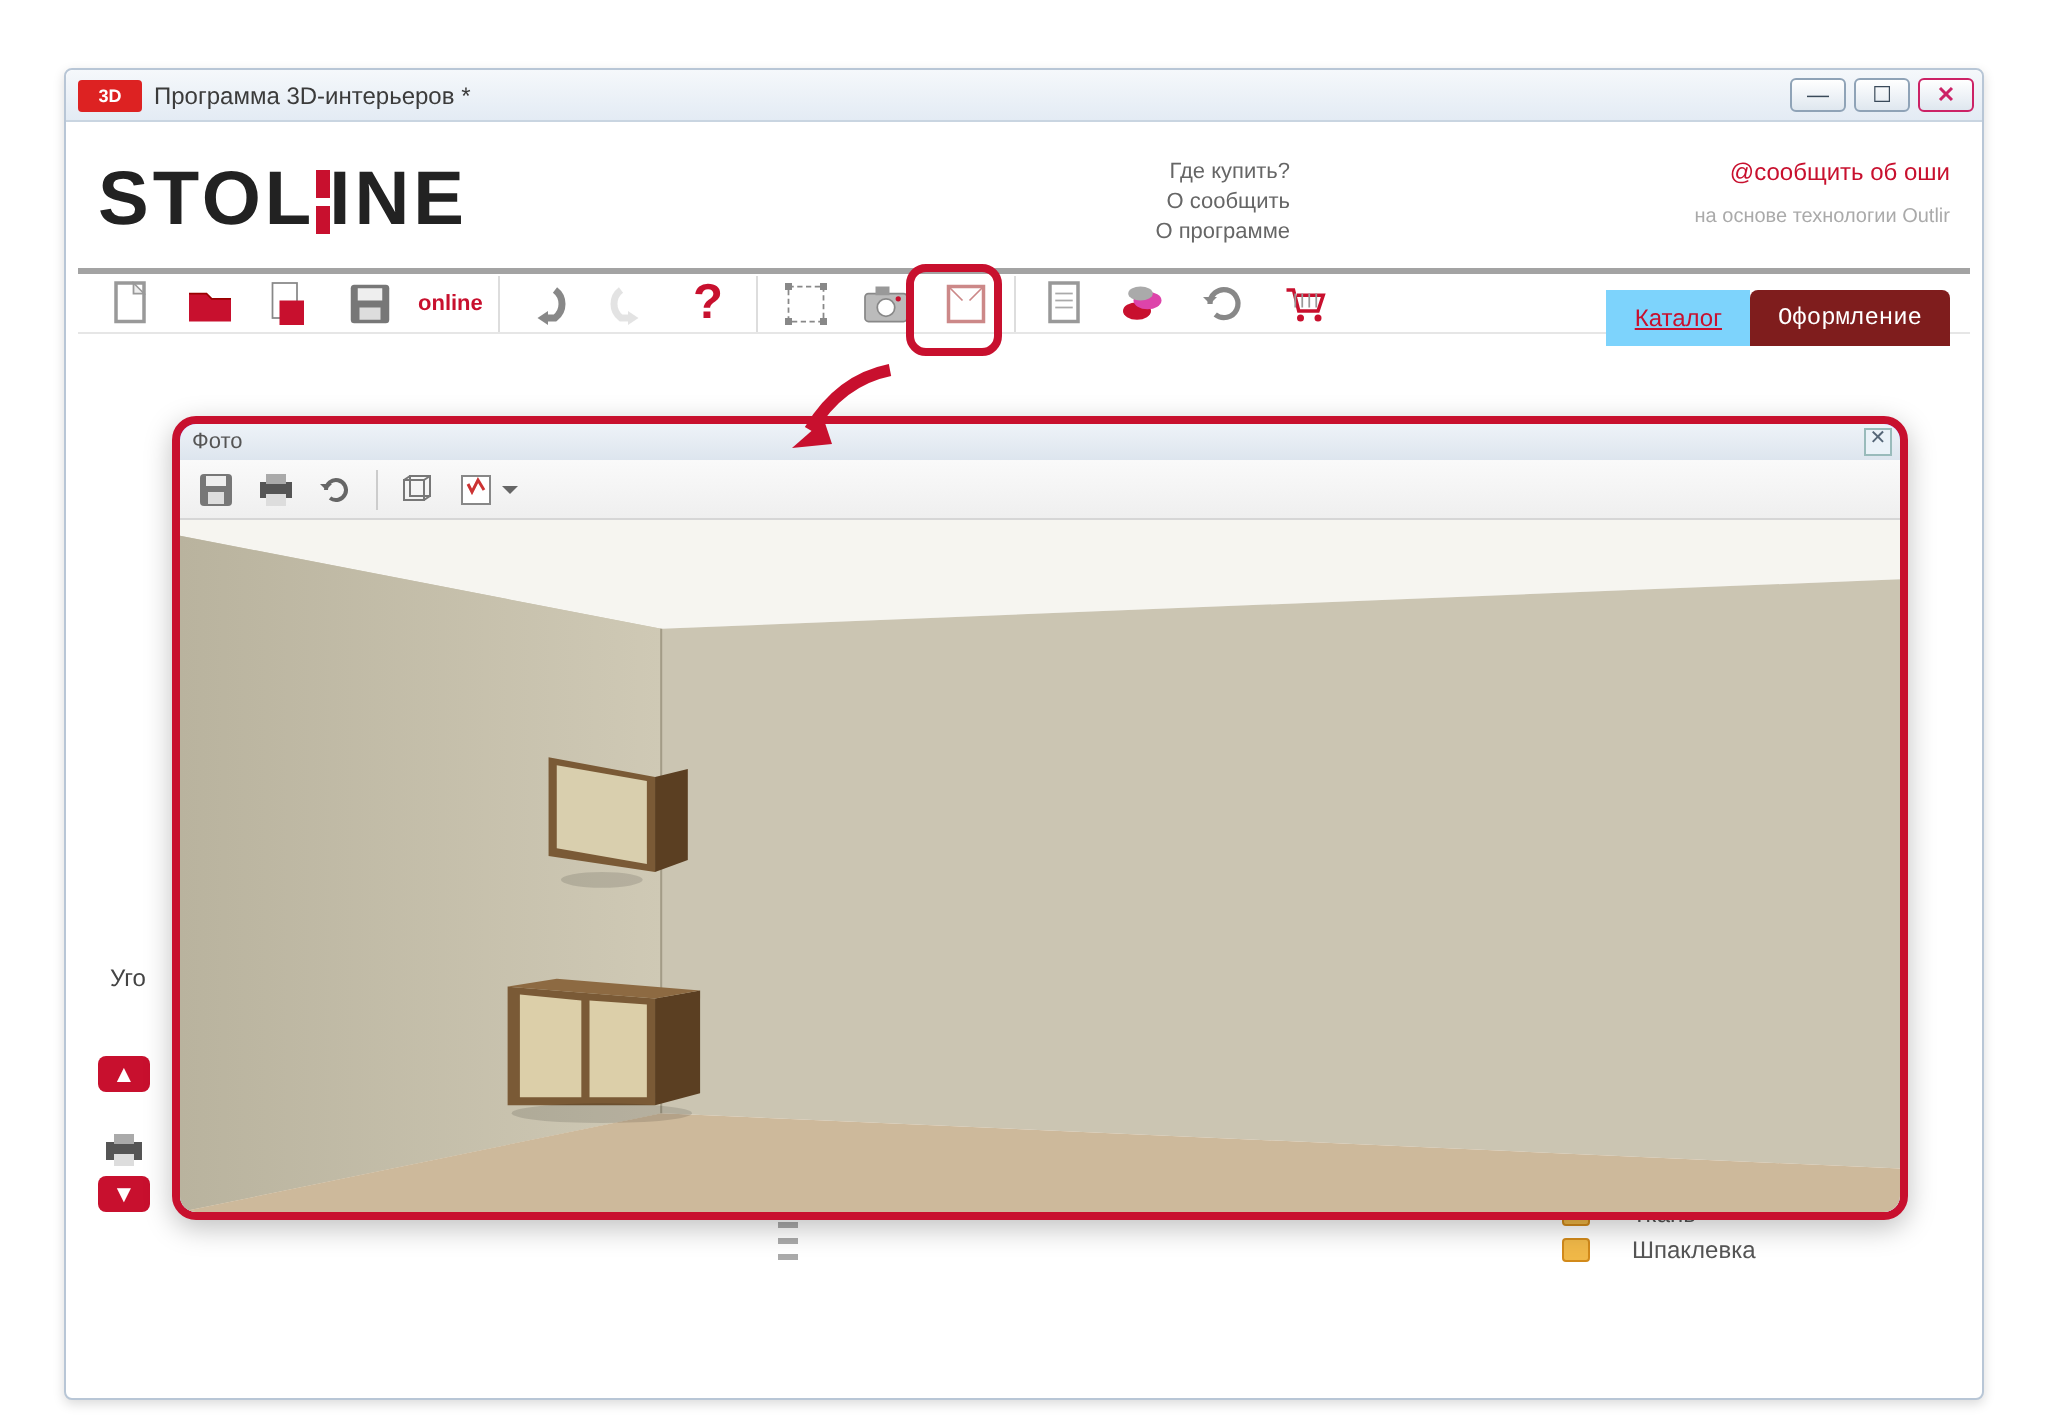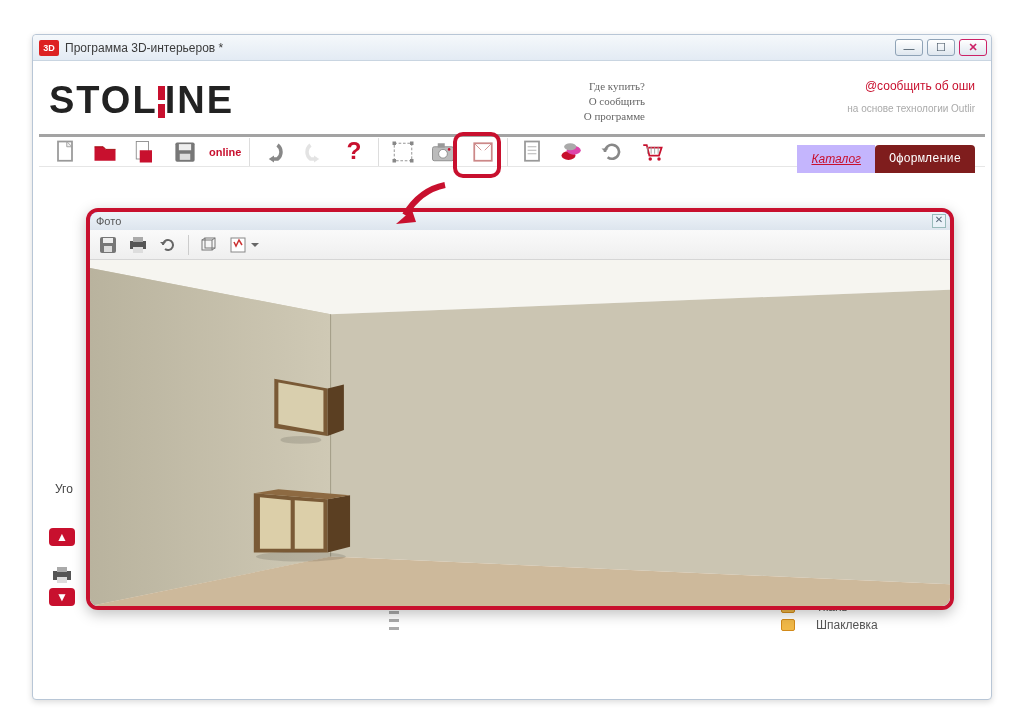--- a/index.html
+++ b/index.html
@@ -1,21 +1,21 @@
 <!DOCTYPE html>
 <html><head>
 <meta charset="utf-8">
 <style>
   * { box-sizing: border-box; margin: 0; padding: 0; }
   body { font-family: Arial, sans-serif; font-size: 12px; background: #fff; position: relative; width: 1024px; height: 714px; overflow: hidden; }
 
   
   .window { position: absolute; left: 32px; top: 34px; right: 32px; bottom: 14px; background: #fff; border: 1px solid #b8c6d6; border-radius: 4px; box-shadow: 0 2px 6px rgba(0,0,0,.15); }
   .titlebar { position: absolute; left: 0; right: 0; top: 0; height: 26px; background: linear-gradient(#f5f8fb,#e3ebf4); border-top-left-radius: 4px; border-top-right-radius: 4px; border-bottom: 1px solid #c9d5e1; display: flex; align-items: center; padding: 0 6px; }
-  .title-icon { width: 20px; height: 16px; background: #d22; color: #fff; font-size: 9px; font-weight: bold; display: flex; align-items: center; justify-content: center; border-radius: 2px; }
+  .title-icon { width: 32px; height: 16px; background: #d22; color: #fff; font-size: 9px; font-weight: bold; display: flex; align-items: center; justify-content: center; border-radius: 2px; }
   .title-text { margin-left: 6px; color: #3b3b3b; font-size: 12px; }
   .win-controls { position: absolute; right: 4px; top: 4px; display: flex; gap: 4px; }
   .win-btn { width: 28px; height: 17px; border: 1px solid #8fa3b7; border-radius: 3px; background: linear-gradient(#fff,#dfe7ef); display: flex; align-items: center; justify-content: center; font-size: 11px; color: #3a4a5a; cursor: default; }
   .win-btn.close { border-color: #c26; }
   .win-btn.close span { color: #c26; font-weight: bold; }
 
   
   .content { position: absolute; left: 6px; right: 6px; top: 32px; bottom: 6px; background: #fff; }
 
   
@@ -23,40 +23,40 @@
   .logo { font-family: Arial, sans-serif; font-size: 38px; font-weight: bold; letter-spacing: 2px; color: #222; }
   .logo .red-bars {
     display:inline-block; position:relative; width:7px; height:32px; vertical-align:-.12em;
   }
   .logo .red-bars:before, .logo .red-bars:after{
     content:""; position:absolute; left:0; width:7px; background:#c8102e;
   }
   .logo .red-bars:before{top:0; height:14px;}
   .logo .red-bars:after{bottom:0; height:14px;}
   .header-links { position: absolute; right: 340px; top: 12px; text-align: right; font-size: 11px; line-height: 15px; color: #777; }
-  .header-links div{ color:#666;font-family:Liberation Serif, serif; }
+  .header-links div{ color:#666; }
   .report-link { position: absolute; right: 10px; top: 12px; color: #c8102e; font-size: 12px; }
   .tech-note { position: absolute; right: 10px; top: 36px; color: #aaa; font-size: 10px; }
 
   
   .toolbar { height: 30px; display: flex; align-items: center; padding: 0 10px; gap: 8px; position: relative; border-bottom: 1px solid #e6e6e6; }
   .tbtn { width: 32px; height: 32px; display: flex; align-items: center; justify-content: center; color: #888; cursor: default; }
   .tbtn svg { width: 28px; height: 28px; }
   .tbtn.disabled svg { opacity: .4; }
   .toolbar .sep { width: 1px; height: 28px; background: #ddd; }
 
   
   .camera-highlight{
     position:absolute; left:414px; top:-5px; width:48px; height:46px; border:4px solid #c8102e; border-radius:10px; z-index:5;
   }
 
   
   .tab-group { position: absolute; right: 10px; top: 8px; display: flex; gap: 0; align-items: center; }
   .tab { padding: 7px 14px; font-size: 12px; }
-  .tab.catalog { color: #c8102e; text-decoration: underline; background: #c4b5fd; font-style: italic; }
+  .tab.catalog { color: #c8102e; text-decoration: underline; background: #7dd3fc; }
   .tab.design { background: #7f1d1d; color: #fff; border-radius: 4px 4px 0 0; font-family: Liberation Mono, monospace; }
 
   
   .main { position: absolute; left: 0; right: 0; top: 119px; bottom: 0; }
   .side-label{ position:absolute; left:16px; top:296px; color:#444; font-size:12px; }
   .collapse-btn { width:26px; height:18px; background:#c8102e; border-radius:4px; display:flex; align-items:center; justify-content:center; color:#fff; margin-bottom:6px; }
   .collapse-row{ position:absolute; left:10px; top:402px; display:flex; gap:40px; }
   .icon-printer{ position:absolute; left:12px; top:380px; }
 
   

